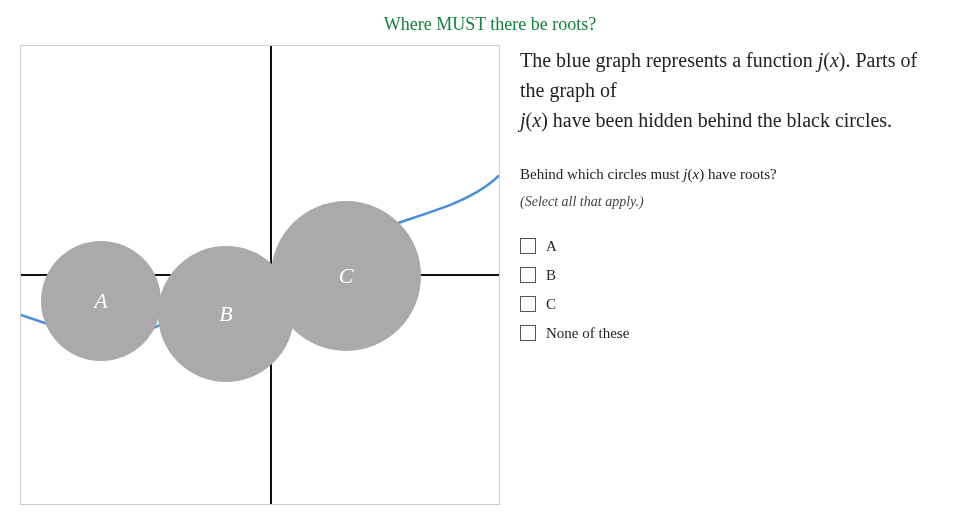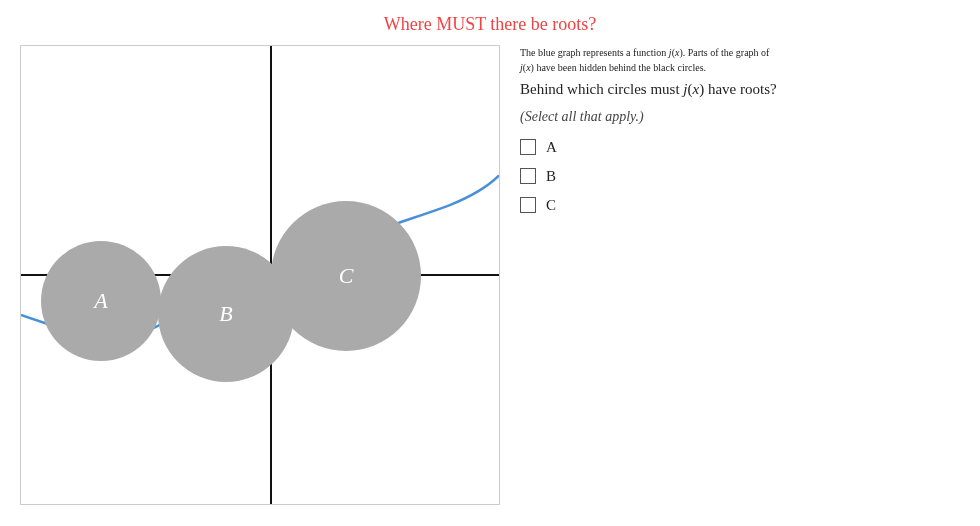--- a/index.html
+++ b/index.html
@@ -8,21 +8,21 @@
       font-family: Georgia, 'Times New Roman', serif;
       width: 980px;
       height: 526px;
       overflow: hidden;
     }
     .page-title {
       text-align: center;
       font-size: 18px;
       padding: 14px 0 10px 0;
       font-weight: normal;
-      color: #ef4444;
+      color: #15803d;
     }
     .content-area {
       display: flex;
       flex-direction: row;
       align-items: flex-start;
       padding: 0 20px;
     }
     .graph-panel {
       width: 480px;
       height: 460px;
@@ -73,35 +73,35 @@
       pointer-events: none;
     }
     
     .right-panel {
       flex: 1;
       padding: 0 20px;
       font-size: 15px;
       color: #222;
     }
     .description {
-      margin-bottom: 3px;
+      margin-bottom: 28px;
       line-height: 1.5;
-      font-size: 10px;
+      font-size: 20px;
     }
     .question-text {
       margin-bottom: 8px;
       font-size: 15px;
       line-height: 1.5;
       font-family: Liberation Serif, serif;
     }
     .select-hint {
       font-style: italic;
       font-size: 14px;
       color: #444;
-      margin-bottom: 14px;
+      margin-bottom: 28px;
     }
     .options-list {
       list-style: none;
       display: flex;
       flex-direction: column;
       gap: 12px;
     }
     .option-item {
       display: flex;
       align-items: center;
@@ -169,15 +169,19 @@
         <label for="opt-a">A</label>
       </li>
       <li class="option-item">
         <input type="checkbox" class="option-checkbox" id="opt-b" style="">
         <label for="opt-b">B</label>
       </li>
       <li class="option-item">
         <input type="checkbox" class="option-checkbox" id="opt-c" style="">
         <label for="opt-c">C</label>
       </li>
+      <li class="option-item">
+        <input type="checkbox" class="option-checkbox" id="opt-none" style="">
+        <label for="opt-none">None of these</label>
+      </li>
     </ul>
   </div>
 </div>
 
 </body></html>

